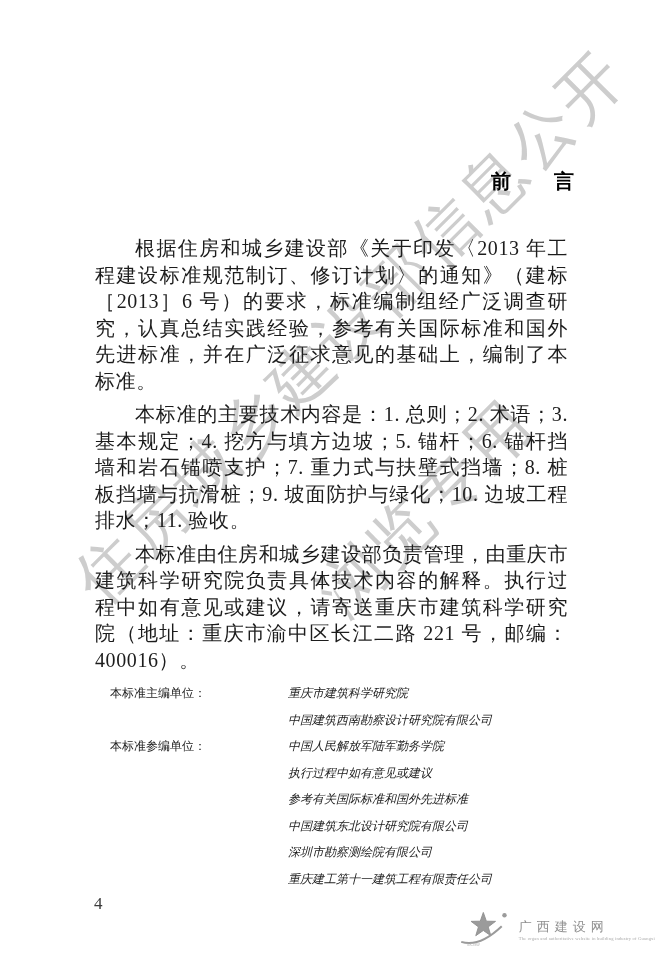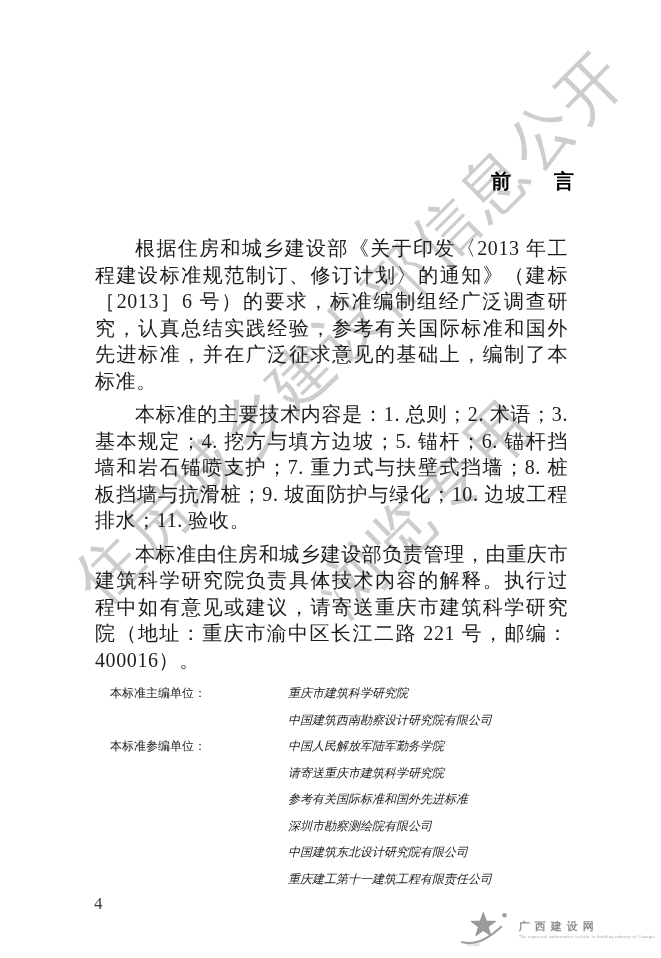--- a/index.html
+++ b/index.html
@@ -80,24 +80,24 @@
     position:absolute;
     right:6px;bottom:6px;
     display:flex;
     align-items:center;
     gap:4px;
     z-index:2;
   }
   .logo-star{width:56px;height:46px;}
   .logo-text{display:flex;flex-direction:column;}
   .logo-name{
-    font-size:11px;
+    font-size:13px;
     letter-spacing:5px;
     color:#8f8f8f;
-    font-weight:bold;
+    font-weight:normal;
     white-space:nowrap;
   }
   .logo-tagline{
     font-size:4.5px;
     color:#a8a8a8;
     white-space:nowrap;
     letter-spacing:0.2px;
   }
 </style>
 </head>
@@ -120,24 +120,24 @@
       <div class="editor-units">
         <div class="unit">重庆市建筑科学研究院</div>
         <div class="unit">中国建筑西南勘察设计研究院有限公司</div>
       </div>
     </div>
 
     <div class="editor-group">
       <div class="editor-label">本 标 准 参 编 单 位：</div>
       <div class="editor-units">
         <div class="unit">中国人民解放军陆军勤务学院</div>
-        <div class="unit">请寄送重庆市建筑科学研究院</div>
+        <div class="unit">执行过程中如有意见或建议</div>
         <div class="unit">参考有关国际标准和国外先进标准</div>
+        <div class="unit">中国建筑东北设计研究院有限公司</div>
         <div class="unit">深圳市勘察测绘院有限公司</div>
-        <div class="unit">中国建筑东北设计研究院有限公司</div>
         <div class="unit">重庆建工第十一建筑工程有限责任公司</div>
 
       </div>
     </div>
   </div>
 
   <div class="page-number">4</div>
 
   <div class="logo">
     <svg class="logo-star" viewBox="0 0 60 50" xmlns="http://www.w3.org/2000/svg">

